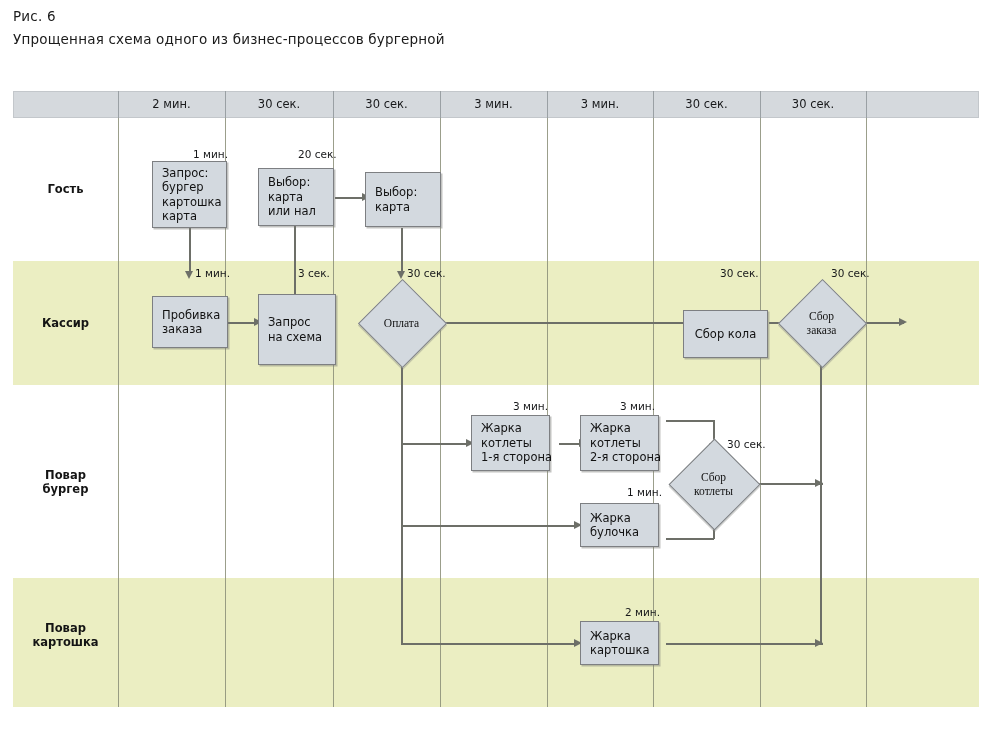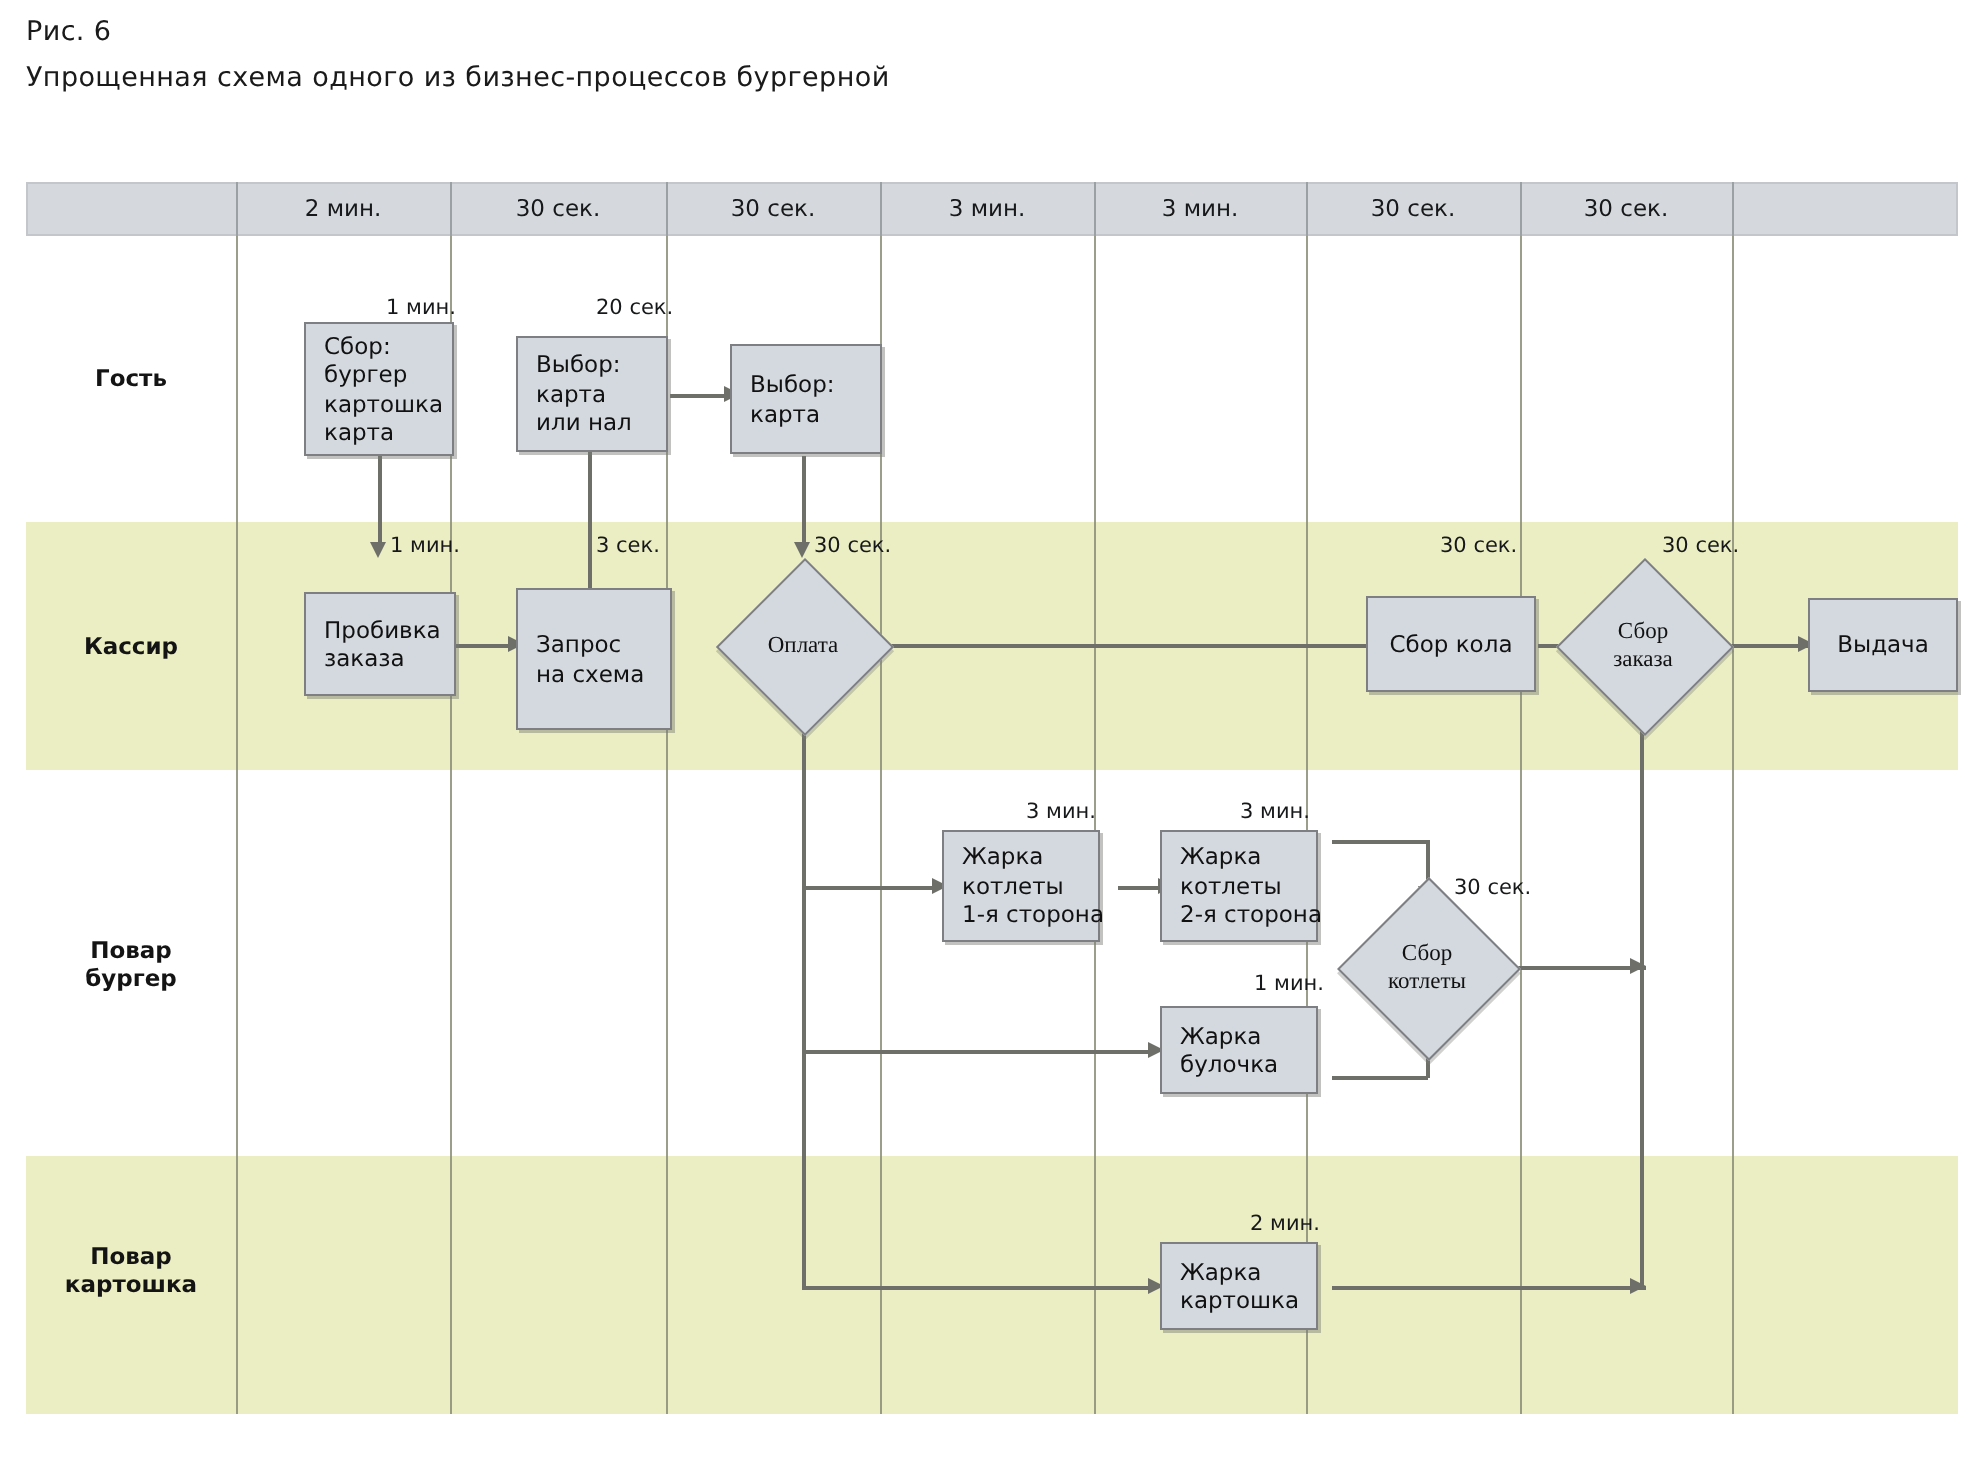--- a/index.html
+++ b/index.html
@@ -27,21 +27,21 @@
               font-size:11.5px;font-weight:bold;color:#141414;line-height:14px;}
 
   
   .vrule{position:absolute;top:27px;width:1px;background:#8a8d77;opacity:.85;}
 
   
   .node{position:absolute;box-sizing:border-box;background:#d3d9df;
         border:1px solid #7d7f82;box-shadow:1.5px 1.5px 0 rgba(120,122,118,.45);
         display:flex;flex-direction:column;justify-content:center;
         padding-left:9px;font-size:11.5px;line-height:14.5px;color:#111;}
-  .node.ctr{align-items:center;padding-left:0;text-align:center;}
+  .node.ctr{align-items:center;padding-left:0;text-align:center;margin-top:12px;}
   .node .ln{white-space:nowrap;}
 
   
   .dia{position:absolute;}
   .dia .shape{position:absolute;left:0;top:0;width:100%;height:100%;
         background:#d3d9df;border:1px solid #7d7f82;
         transform:rotate(45deg);box-shadow:1.5px 1.5px 0 rgba(120,122,118,.35);}
   .dia .txt{position:absolute;left:0;top:0;width:100%;height:100%;
         display:flex;flex-direction:column;align-items:center;justify-content:center;
         font-size:11.5px;line-height:14px;color:#111;z-index:2;font-family:Liberation Serif, serif;}
@@ -172,21 +172,21 @@
   <div class="tlab" style="left:394px;top:176px;">30 сек.</div>
   <div class="tlab" style="left:707px;top:176px;">30 сек.</div>
   <div class="tlab" style="left:818px;top:176px;">30 сек.</div>
   <div class="tlab" style="left:500px;top:309px;">3 мин.</div>
   <div class="tlab" style="left:607px;top:309px;">3 мин.</div>
   <div class="tlab" style="left:614px;top:395px;">1 мин.</div>
   <div class="tlab" style="left:714px;top:347px;">30 сек.</div>
   <div class="tlab" style="left:612px;top:515px;">2 мин.</div>
 
   <div class="node" style="left:139px;top:70px;width:75px;height:67px;">
-    <div class="ln">Сбор:</div>
+    <div class="ln">Запрос:</div>
     <div class="ln">бургер</div>
     <div class="ln">картошка</div>
     <div class="ln">карта</div>
   </div>
 
   <div class="node" style="left:245px;top:77px;width:76px;height:58px;">
     <div class="ln">Выбор:</div>
     <div class="ln">карта</div>
     <div class="ln">или нал</div>
   </div>
@@ -218,23 +218,20 @@
   </div>
 
   <div class="dia" style="left:778px;top:201px;width:61px;height:61px;">
     <div class="shape"></div>
     <div class="txt">
       <div>Сбор</div>
       <div>заказа</div>
     </div>
   </div>
 
-  <div class="node ctr" style="left:891px;top:208px;width:75px;height:47px;">
-    <div class="ln">Выдача</div>
-  </div>
 
   <div class="node" style="left:458px;top:324px;width:79px;height:56px;">
     <div class="ln">Жарка</div>
     <div class="ln">котлеты</div>
     <div class="ln">1-я сторона</div>
   </div>
 
   <div class="node" style="left:567px;top:324px;width:79px;height:56px;">
     <div class="ln">Жарка</div>
     <div class="ln">котлеты</div>

